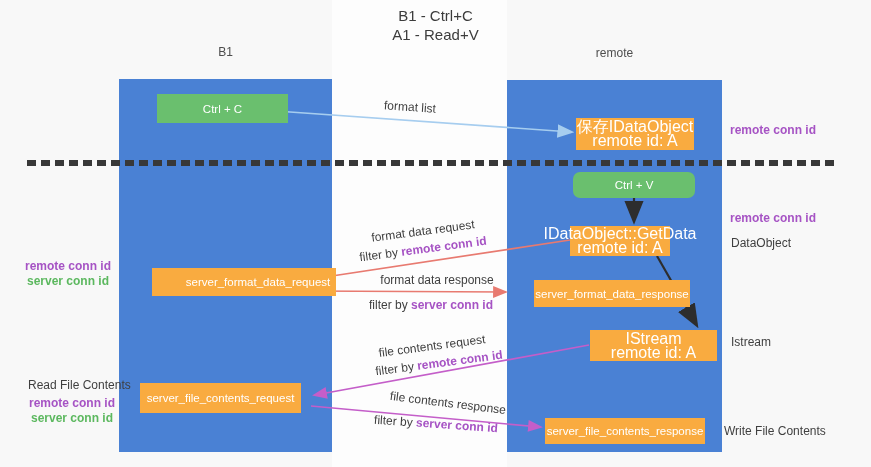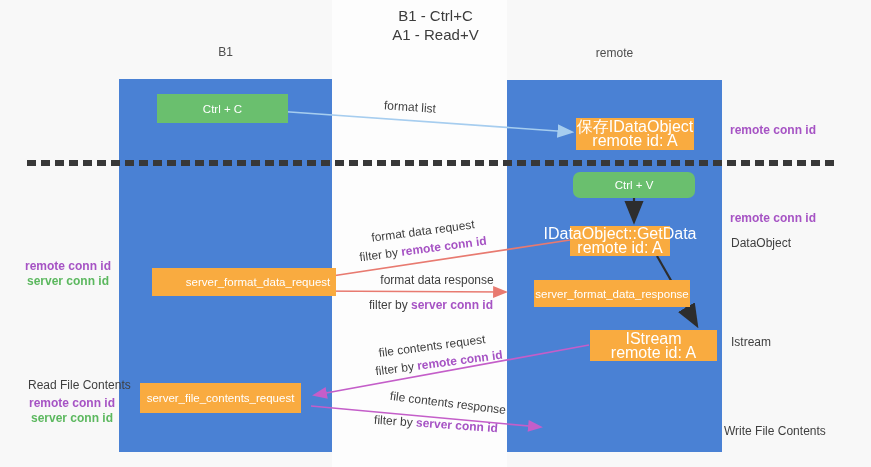--- a/index.html
+++ b/index.html
@@ -144,20 +144,23 @@
 
   <div class="node orange" style="left:590px;top:330px;width:127px;height:31px;">
     <div class="l2">IStream</div>
     <div class="l2">remote id: A</div>
   </div>
 
   <div class="node orange" style="left:140px;top:383px;width:161px;height:30px;">
     <div>server_file_contents_request</div>
   </div>
 
+  <div class="node orange" style="left:545px;top:418px;width:160px;height:26px;">
+    <div>server_file_contents_response</div>
+  </div>
 
   <div class="elabel" style="left:410px;top:107px;--rot:4deg;">format list</div>
 
   <div class="elabel" style="left:423px;top:231px;--rot:-7.5deg;">format data request</div>
   <div class="elabel" style="left:423px;top:249px;--rot:-7.5deg;">
     <span>filter by </span><span class="purple bold">remote conn id</span>
   </div>
 
   <div class="elabel" style="left:437px;top:280px;">format data response</div>
   <div class="elabel" style="left:431px;top:305px;">

